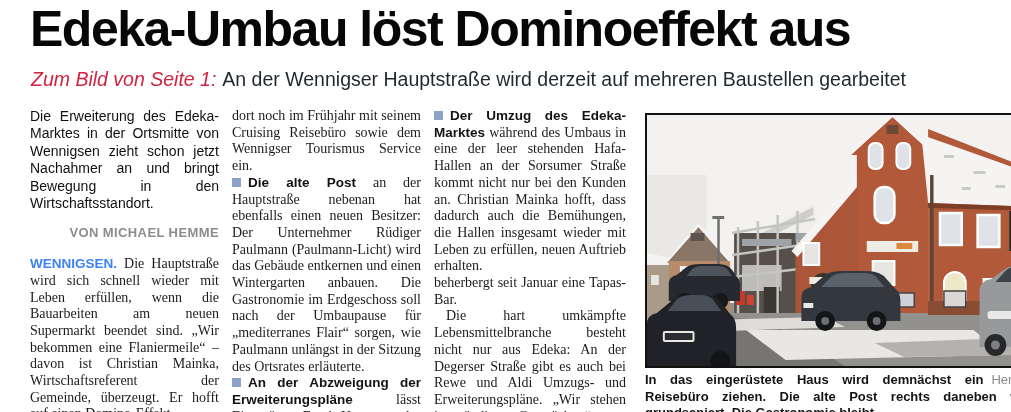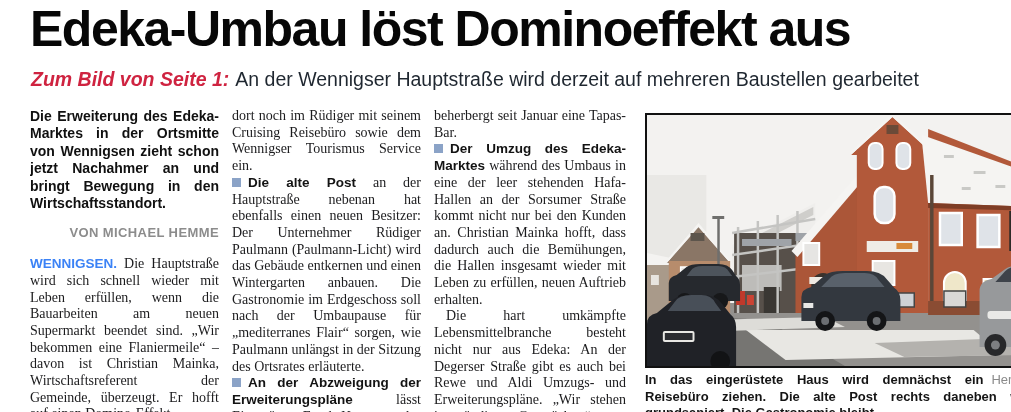--- a/index.html
+++ b/index.html
@@ -13,31 +13,31 @@
     font-family:"Liberation Sans", sans-serif; font-weight:800;
     font-size:50px; line-height:58px; letter-spacing:-1.5px; color:#070707;
     white-space:nowrap;
   }
   .kicker {
     position:absolute; left:3px; top:66px; width:1005px;
     font-family:"Liberation Sans", sans-serif; font-size:19.5px; line-height:26px;
     color:#1f2730; white-space:nowrap;
   }
   .kicker .kicker-label {
-    color:#cf2340; font-style:italic; font-weight:700; margin-right:6px;
+    color:#cf2340; font-style:italic; font-weight:400; margin-right:6px;
   }
   .col {
     position:absolute; top:108px; height:304px; overflow:hidden;
     font-size:14px; line-height:16.7px; text-align:justify;
   }
   .col-1 { left:2px;   width:189px; }
   .col-2 { left:204px; width:189px; }
   .col-3 { left:406px; width:192px; }
   .lead-par {
-    font-family:"Liberation Sans", sans-serif; font-weight:700;
+    font-family:"Liberation Sans", sans-serif; font-weight:400;
     font-size:14px; line-height:17.4px; color:#101010; margin-bottom:13px;
     text-align:justify;
   }
   .byline {
     font-family:"Liberation Sans", sans-serif; font-weight:700;
     font-size:13px; letter-spacing:.4px; color:#8c8c8c; margin-bottom:14px;
     text-align:right;
   }
   .dateline {
     font-family:"Liberation Sans", sans-serif; font-weight:700;
@@ -76,28 +76,28 @@
   <div class="kicker"><span class="kicker-label">Zum Bild von Seite 1:</span><span>An der Wennigser Hauptstraße wird derzeit auf mehreren Baustellen gearbeitet</span></div>
 
   <div class="col col-1">
     <p class="lead-par">Die Erweiterung des Edeka-Marktes in der Ortsmitte von Wennigsen zieht schon jetzt Nachahmer an und bringt Bewegung in den Wirtschaftsstandort.</p>
     <p class="byline">VON MICHAEL HEMME</p>
     <p><span class="dateline">WENNIGSEN.</span><span> Die Hauptstraße wird sich schnell wieder mit Leben erfüllen, wenn die Bauarbeiten am neuen Supermarkt beendet sind. „Wir bekommen eine Flaniermeile“ – davon ist Christian Mainka, Wirtschaftsreferent der Gemeinde, überzeugt. Er hofft auf einen Domino-Effekt.</span></p>
 
   </div>
 
   <div class="col col-2">
-    <p>dort noch im Rüdiger mit seinem Cruising Reisebüro sowie dem Wennigser Tourismus Service ein.</p>
+    <p>dort noch im Frühjahr mit seinem Cruising Reisebüro sowie dem Wennigser Tourismus Service ein.</p>
     <p><span class="bullet"></span><span class="leadin">Die alte Post</span><span> an der Hauptstraße nebenan hat ebenfalls einen neuen Besitzer: Der Unternehmer Rüdiger Paulmann (Paulmann-Licht) wird das Gebäude entkernen und einen Wintergarten anbauen. Die Gastronomie im Erdgeschoss soll nach der Umbaupause für „mediterranes Flair“ sorgen, wie Paulmann unlängst in der Sitzung des Ortsrates erläuterte.</span></p>
     <p><span class="bullet"></span><span class="leadin">An der Abzweigung der Erweiterungspläne</span><span> lässt Eigentümer Frank Hartmann das ehemalige Forsthaus zum neuen Lokal Kerbholz gegenüber dem Amtsgericht ausbauen. Eröffnung soll im Mai sein. Das alte Kerbholz gegenüber</span></p>
   </div>
 
   <div class="col col-3">
+    <p><span class="bullet"></span><span class="leadin">Der Umzug des Edeka-Marktes</span><span> während des Umbaus in eine der leer stehenden Hafa-Hallen an der Sorsumer Straße kommt nicht nur bei den Kunden an. Christian Mainka hofft, dass dadurch auch die Bemühungen, die Hallen insgesamt wieder mit Leben zu erfüllen, neuen Auftrieb erhalten.</span></p>
     <p>beherbergt seit Januar eine Tapas-Bar.</p>
-    <p><span class="bullet"></span><span class="leadin">Der Umzug des Edeka-Marktes</span><span> während des Umbaus in eine der leer stehenden Hafa-Hallen an der Sorsumer Straße kommt nicht nur bei den Kunden an. Christian Mainka hofft, dass dadurch auch die Bemühungen, die Hallen insgesamt wieder mit Leben zu erfüllen, neuen Auftrieb erhalten.</span></p>
     <p class="indent">Die hart umkämpfte Lebensmittelbranche besteht nicht nur aus Edeka: An der Degerser Straße gibt es auch bei Rewe und Aldi Umzugs- und Erweiterungspläne. „Wir stehen in ständigen Gesprächen“, sagt Mainka. Einzelheiten zu den Verhandlungen wollte er noch nicht nennen. Es sehe jedoch alles nach einer Lösung aus.</p>
   </div>
 
   <div class="photo-frame">
     <svg viewBox="0 0 392 251" preserveAspectRatio="none">
 
       <rect x="0" y="0" width="392" height="200" fill="#f3f2f0"></rect>
       <rect x="0" y="60" width="60" height="90" fill="#e9e8e5"></rect>
 
       <rect x="0" y="188" width="392" height="63" fill="#93918e"></rect>

